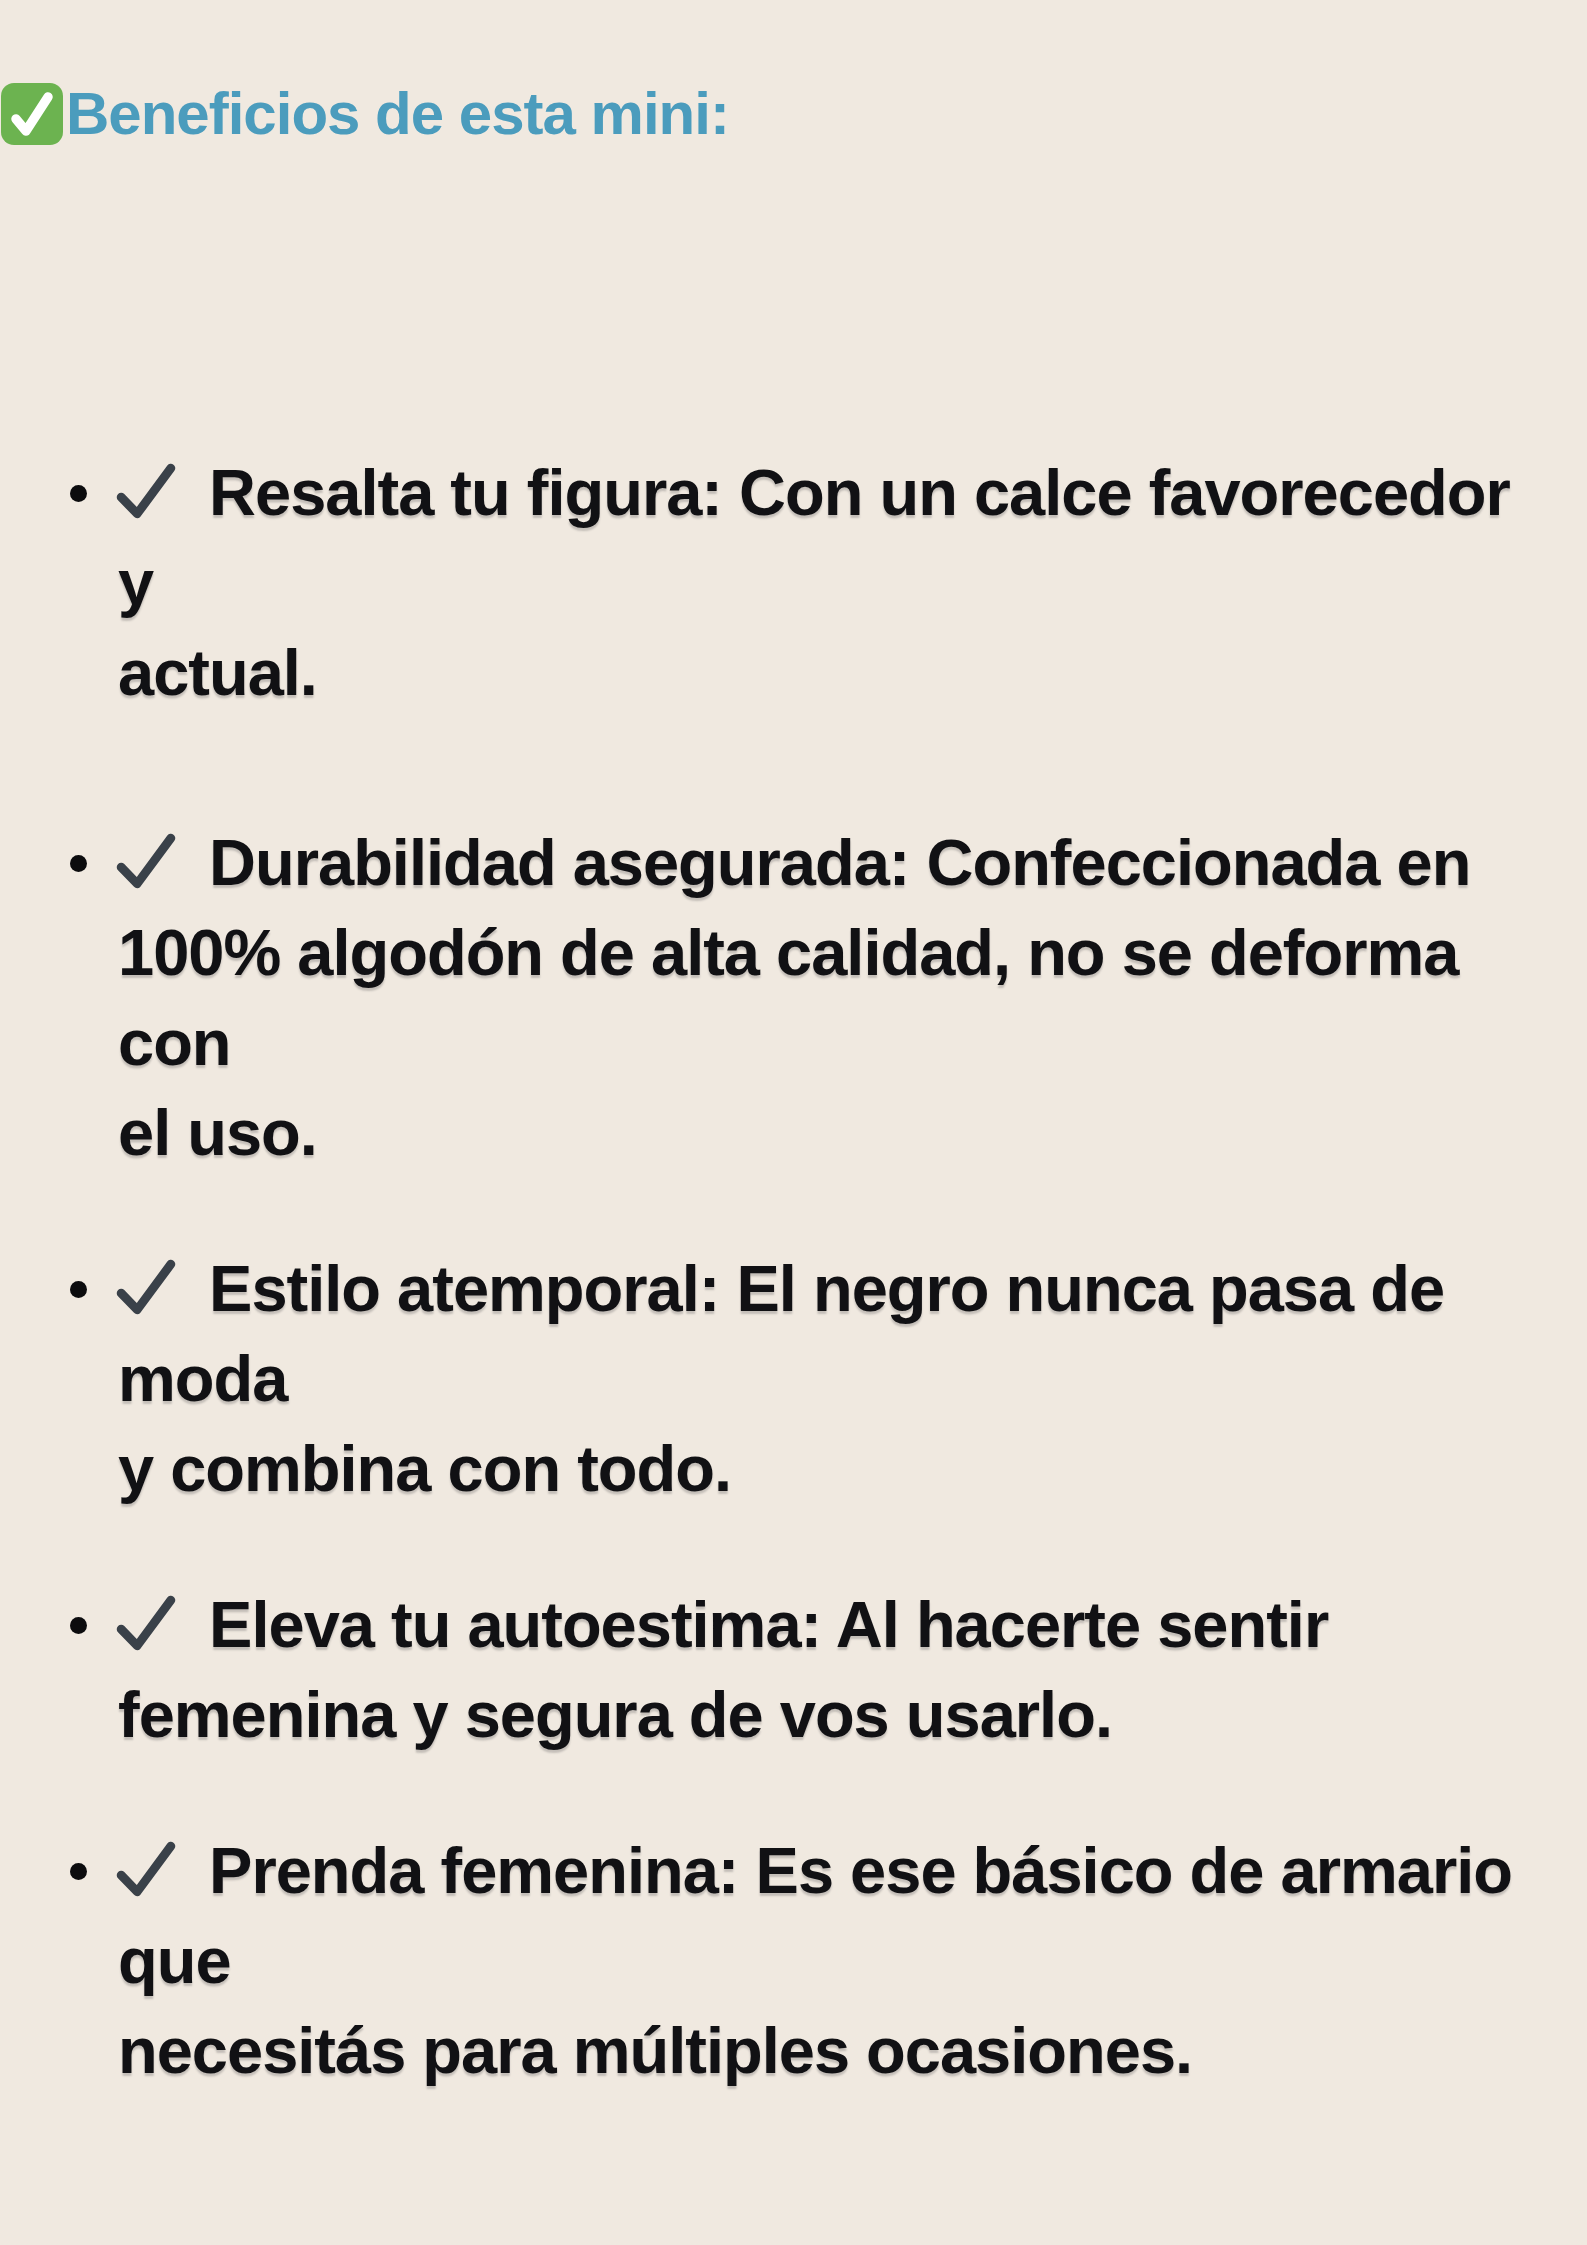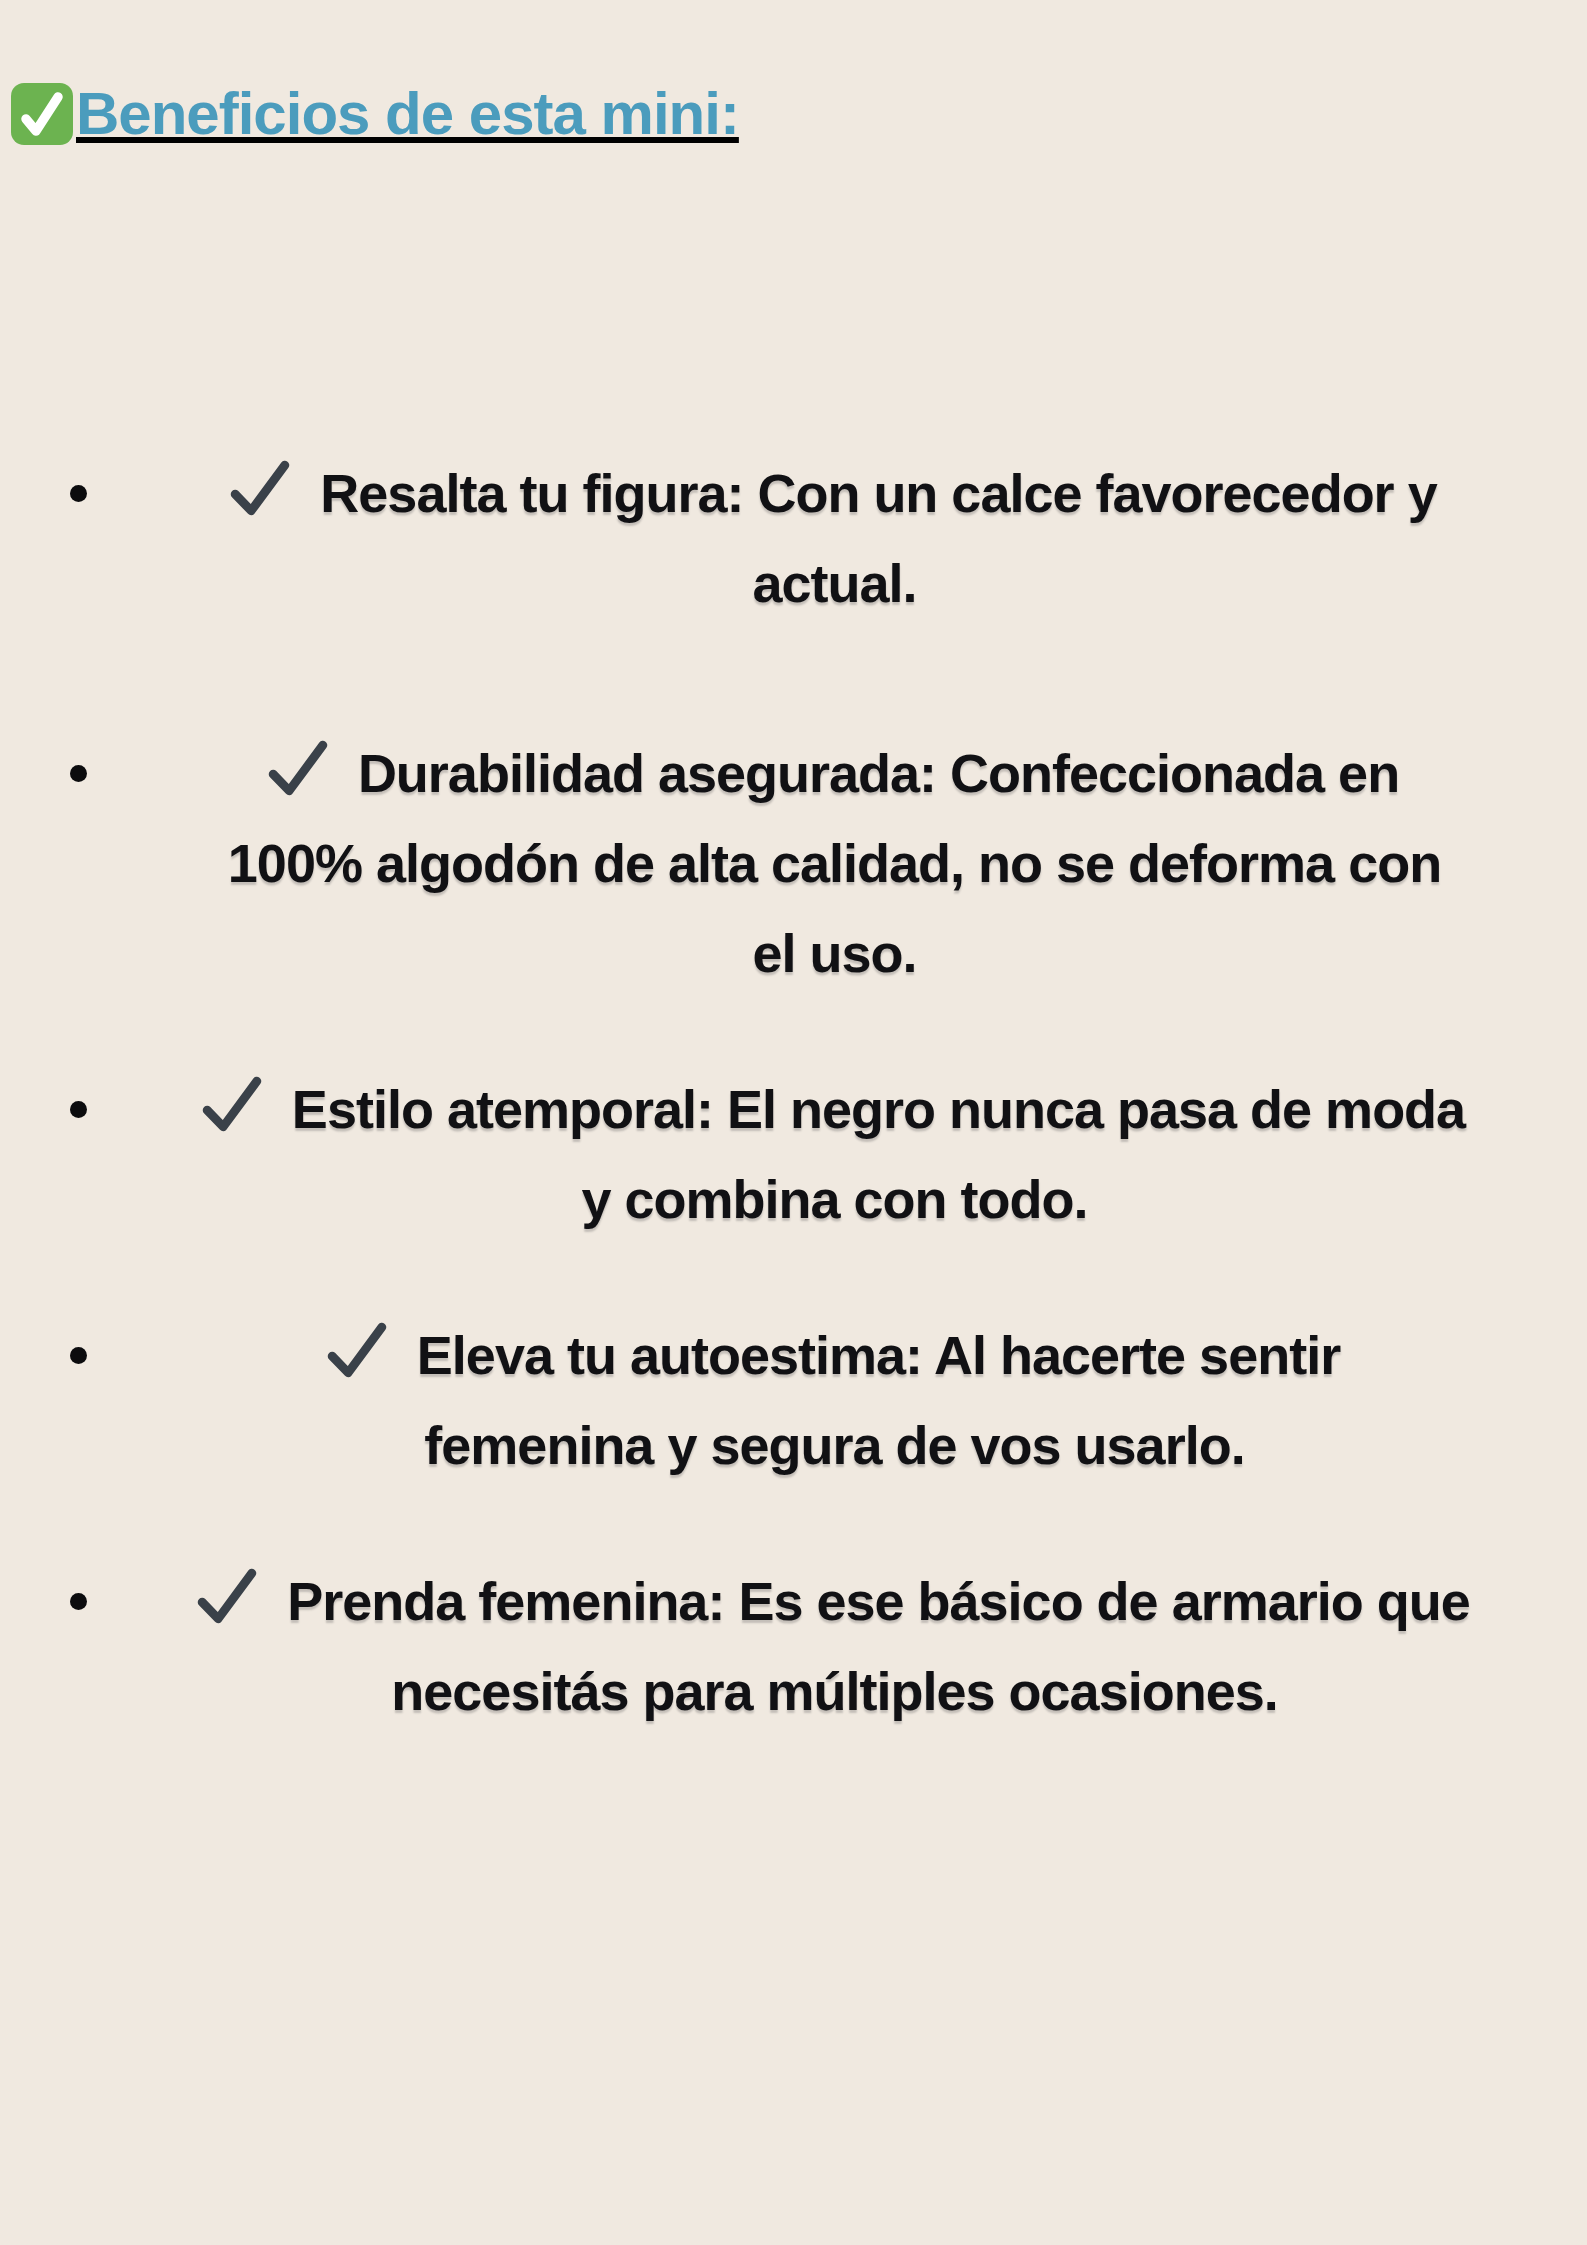--- a/index.html
+++ b/index.html
@@ -10,25 +10,24 @@
     width: 1587px;
     height: 2245px;
     background: var(--bg, #f0e9e0);
     overflow: hidden;
   }
 
   
   .heading-row {
     position: absolute;
     top: 82px;
-    left: 10px;
+    left: 0;
     display: flex;
     align-items: center;
     gap: 2px;
-    text-decoration: underline;
   }
   .emoji { width: 64px; height: 64px; flex: 0 0 auto; display: block; }
   .emoji svg { width: 64px; height: 64px; display: block; }
   .title {
     margin: 0;
     font-size: 60px;
     font-weight: bold;
     letter-spacing: -1px;
     color: var(--heading, #4b9cbd);
     line-height: 64px;
@@ -41,28 +40,27 @@
     top: 448px;
     left: 0;
     right: 36px;
     margin: 0;
     padding: 0 0 0 118px;
     list-style: none;
   }
   .benefit {
     position: relative;
     margin: 0 0 66px 0;
-    font-size: 54px;
+    font-size: 65px;
     font-weight: bold;
     font-stretch: condensed;
     letter-spacing: -1px;
     line-height: 90px;
     color: var(--text, #111114);
     text-shadow: 0 3px 2px rgba(40, 40, 45, 0.22);
-    text-align: center;
   }
   .benefit.extra-gap { margin-top: 100px; }
 
   .dot {
     position: absolute;
     left: -48px;
     top: 37px;
     width: 17px;
     height: 17px;
     border-radius: 50%;

